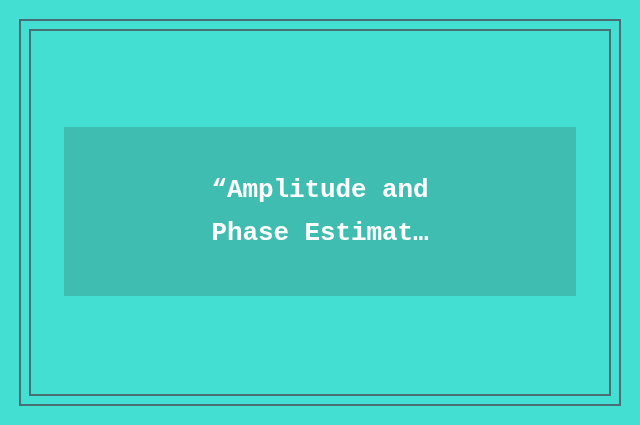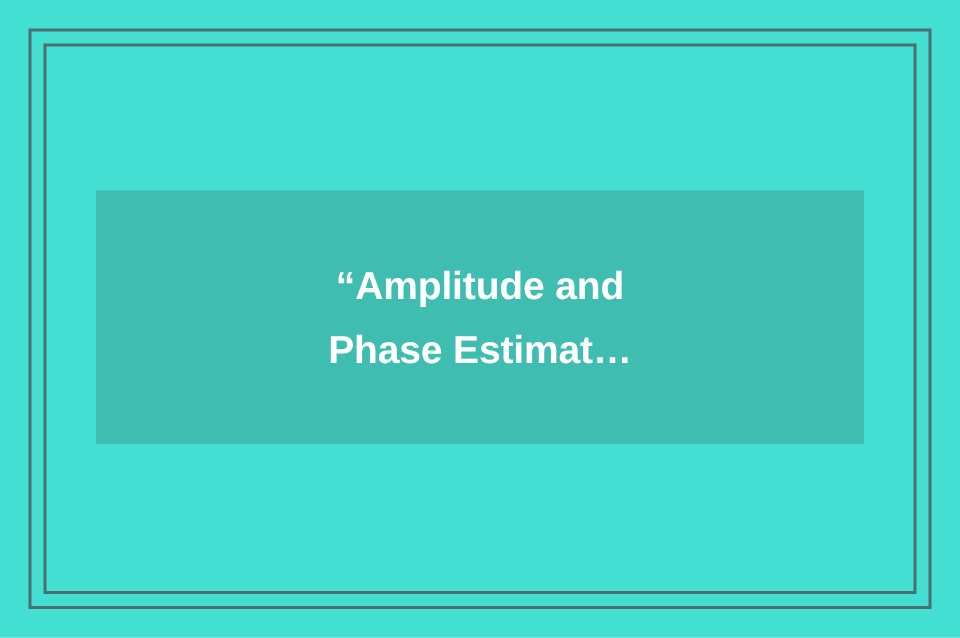--- a/index.html
+++ b/index.html
@@ -58,21 +58,21 @@
     background: #3fbdb0;
     display: flex;
     align-items: center;
     justify-content: center;
     box-sizing: border-box;
   }
 
   .quote-text {
     margin: 0;
     color: #ffffff;
-    font-family: Liberation Sans, sans-serif;
+    font-family: Liberation Mono, monospace;
     font-weight: bold;
     font-size: 26px;
     line-height: 1.62;
     text-align: center;
     letter-spacing: -0.1px;
     white-space: pre-line;
     max-width: 420px;
   }
 </style>
 </head>

